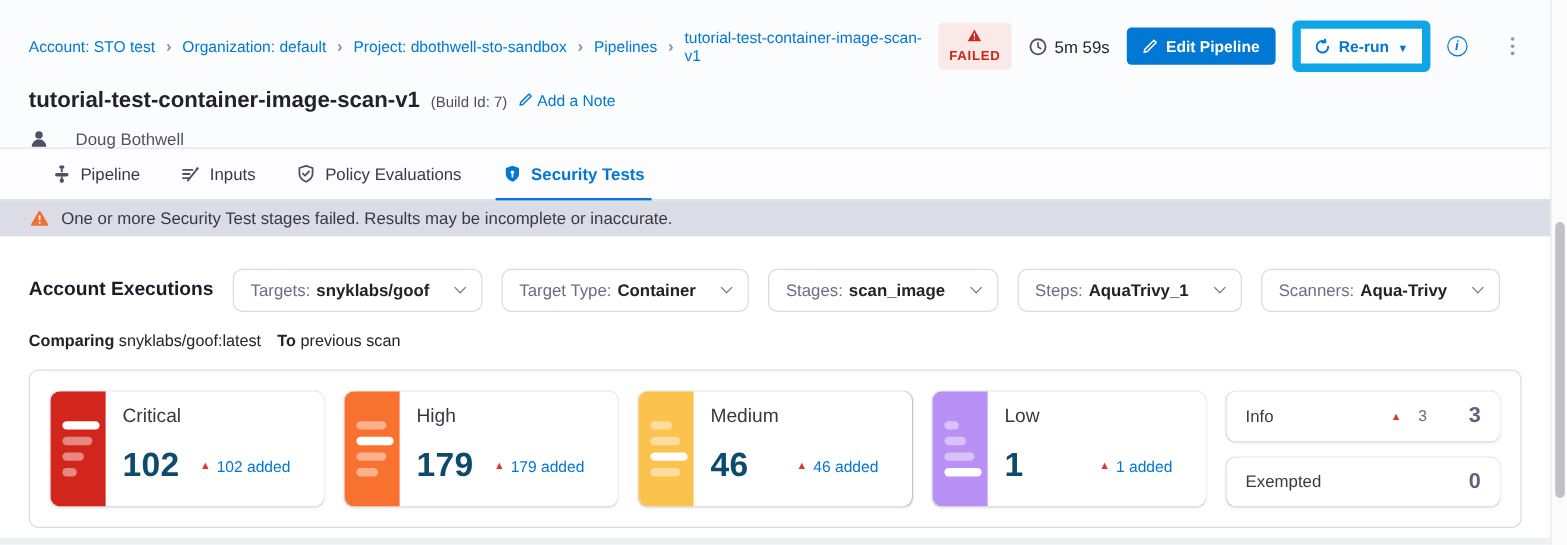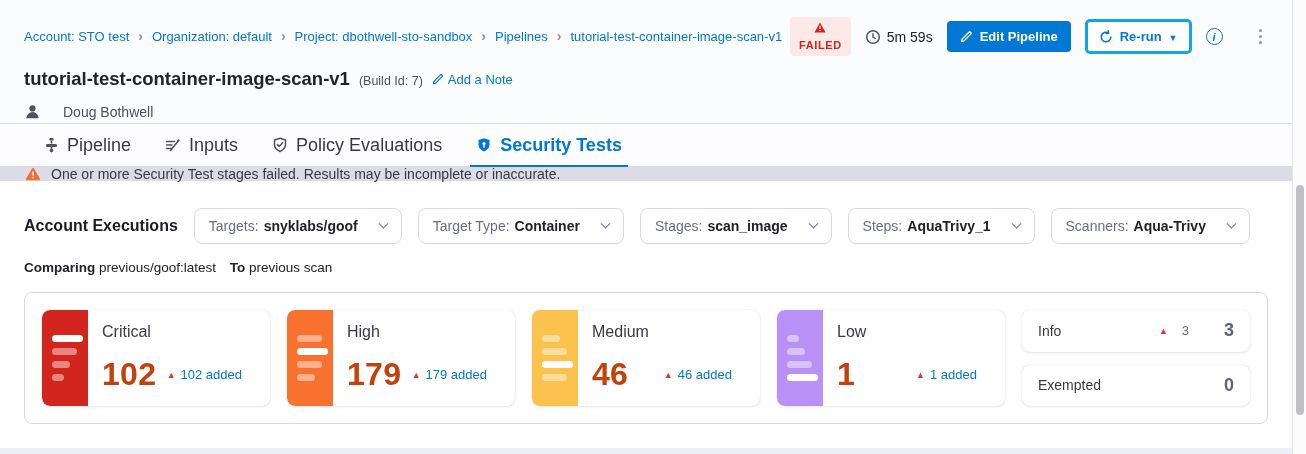--- a/index.html
+++ b/index.html
@@ -14,43 +14,43 @@
   .breadcrumb { display:flex; align-items:center; gap:9px; font-size:13px; }
   .breadcrumb a { color:#0278d5; text-decoration:none; cursor:pointer; }
   .crumb-sep { color:#8f90a6; font-size:14px; font-weight:700; transform:translateY(-1px); }
   .crumb-right { margin-left:auto; display:flex; align-items:center; gap:14px; }
 
   .failed-badge { display:flex; align-items:center; gap:6px; background:#fbe9e7; color:#c8271c;
     font-size:11px; font-weight:700; letter-spacing:.6px; padding:5px 9px; border-radius:4px;flex-direction:column; }
   .duration { display:flex; align-items:center; gap:6px; font-size:14px; color:#22222a; }
   .btn-primary { display:flex; align-items:center; gap:7px; background:#0278d5; color:#fff; border:none;
     font-size:13px; font-weight:600; padding:8px 13px; border-radius:4px; cursor:pointer; font-family:inherit; }
-  .btn-outline { display:flex; align-items:center; gap:7px; background:#fff; color:#0278d5; border:3px solid #0ea5e9;
+  .btn-outline { display:flex; align-items:center; gap:7px; background:#fff; color:#0278d5; border:7px solid #0ea5e9;
     font-size:13px; font-weight:700; padding:7px 11px; border-radius:5px; cursor:pointer; font-family:inherit; }
   .caret { font-size:9px; transform:translateY(1px); }
   .info-circle { width:17px; height:17px; border:1.6px solid #0278d5; border-radius:50%; color:#0278d5;
     font-size:11px; font-weight:700; display:flex; align-items:center; justify-content:center; cursor:pointer; font-style:italic; }
   .kebab { display:flex; flex-direction:column; gap:2.5px; padding:4px 6px; cursor:pointer; margin-left:16px; }
   .kebab i { width:3.5px; height:3.5px; border-radius:50%; background:#9293a5; }
 
   .title-row { display:flex; align-items:baseline; gap:9px; margin-top:12px; }
   .build-title { font-size:18.5px; font-weight:700; color:#22222a; }
   .build-id { font-size:12.5px; color:#4f5162; }
   .add-note { display:flex; align-items:center; gap:4px; font-size:13px; color:#0278d5; text-decoration:none; cursor:pointer; }
 
   .user-row { display:flex; align-items:center; gap:22px; margin-top:13px; color:#4f5162; font-size:14px; }
 
   
   .tabs { display:flex; align-items:stretch; gap:34px; padding-left:44px; height:43px; background:#fdfdff; border-bottom:1px solid #d9dae2; }
-  .tab { display:flex; align-items:center; gap:8px; font-size:18px; color:#383946; cursor:pointer; position:relative; }
+  .tab { display:flex; align-items:center; gap:8px; font-size:14px; color:#383946; cursor:pointer; position:relative; }
   .tab.active { color:#0278d5; font-weight:700;justify-content:space-between; }
   .tab.active::after { content:""; position:absolute; left:-6px; right:-6px; bottom:-1px; height:2.5px; background:#0278d5; }
 
   
-  .banner { height:14px; background:#dbdce5; display:flex; align-items:center; gap:10px; padding-left:25px; font-size:14px; color:#383946; }
+  .banner { height:30px; background:#dbdce5; display:flex; align-items:center; gap:10px; padding-left:25px; font-size:14px; color:#383946; }
 
   
   .content { padding:27px 24px 0 24px; }
   .exec-row { display:flex; align-items:center; gap:16px; }
   .exec-title { font-size:16px; font-weight:700; color:#1c1c28; margin-right:0; }
   .pills { display:flex; align-items:center; gap:16px; }
   .pill { display:flex; align-items:center; border:1px solid #d9dae5; border-radius:8px; padding:9px 14px; font-size:14px; cursor:pointer; background:#fff; }
   .pill .plabel { color:#6b6d85; margin-right:5px; }
   .pill .pvalue { color:#22222a; font-weight:700; }
   .chev { width:7px; height:7px; border-right:1.6px solid #6b6d85; border-bottom:1.6px solid #6b6d85; transform:rotate(45deg) translate(-2px,-2px); margin-left:22px; }
@@ -66,21 +66,21 @@
   .sev-ribbon { width:46px; flex:0 0 46px; display:flex; flex-direction:column; justify-content:center; gap:6px; padding-left:10px; border-radius:8px 0 0 8px; }
   .sev-ribbon .bar { height:7px; border-radius:4px; background:rgba(255,255,255,.45); }
   .sev-ribbon .bar.hl { background:#ffffff; }
   .sev-critical { background:#d2261c; }
   .sev-high { background:#f9712f; }
   .sev-medium { background:#fbc24d; }
   .sev-low { background:#b990f6; }
   .sev-body { padding:13px 14px; flex:1; }
   .sev-label { font-size:16px; color:#383946; }
   .sev-numrow { display:flex; align-items:center; margin-top:15px; }
-  .sev-count { font-size:32px; font-weight:800; color:#c2410c; letter-spacing:.3px; }
+  .sev-count { font-size:28px; font-weight:800; color:#0c4a6e; letter-spacing:.3px; }
   .added { display:flex; align-items:center; gap:5px; margin-left:auto; margin-right:14px; font-size:13px; color:#0278d5; cursor:pointer; }
   .tri-up { color:#e0352b; font-size:9px; }
 
   .summary-stack { flex:1 1 0; display:flex; flex-direction:column; gap:13px; }
   .mini-card { flex:1; background:#fff; border-radius:8px; display:flex; align-items:center; padding:0 16px;
     box-shadow:0 1px 3px rgba(40,41,61,.10), 0 0 1px rgba(40,41,61,.25); cursor:pointer; }
   .mini-label { font-size:14px; color:#383946; width:86px; }
   .mini-delta { display:flex; align-items:center; gap:14px; font-size:13px; color:#6b6d85; flex:1; justify-content:center; }
   .mini-count { font-size:18px; font-weight:700; color:#5f617e; margin-left:auto; }
 
@@ -268,21 +268,21 @@
         <div class="pill">
           <span class="plabel">Scanners:</span>
           <span class="pvalue">Aqua-Trivy</span>
           <span class="chev"></span>
         </div>
       </div>
     </div>
 
     <div class="comparing">
       <b>Comparing</b>
-      <span>previous/goof:latest</span>
+      <span>snyklabs/goof:latest</span>
       <span class="sp"></span>
       <b>To</b>
       <span>previous scan</span>
     </div>
 
     <div class="big-card">
 
       <div class="sev-card">
         <div class="sev-ribbon sev-critical">
           <div class="bar hl" style="width: 31px;"></div>

